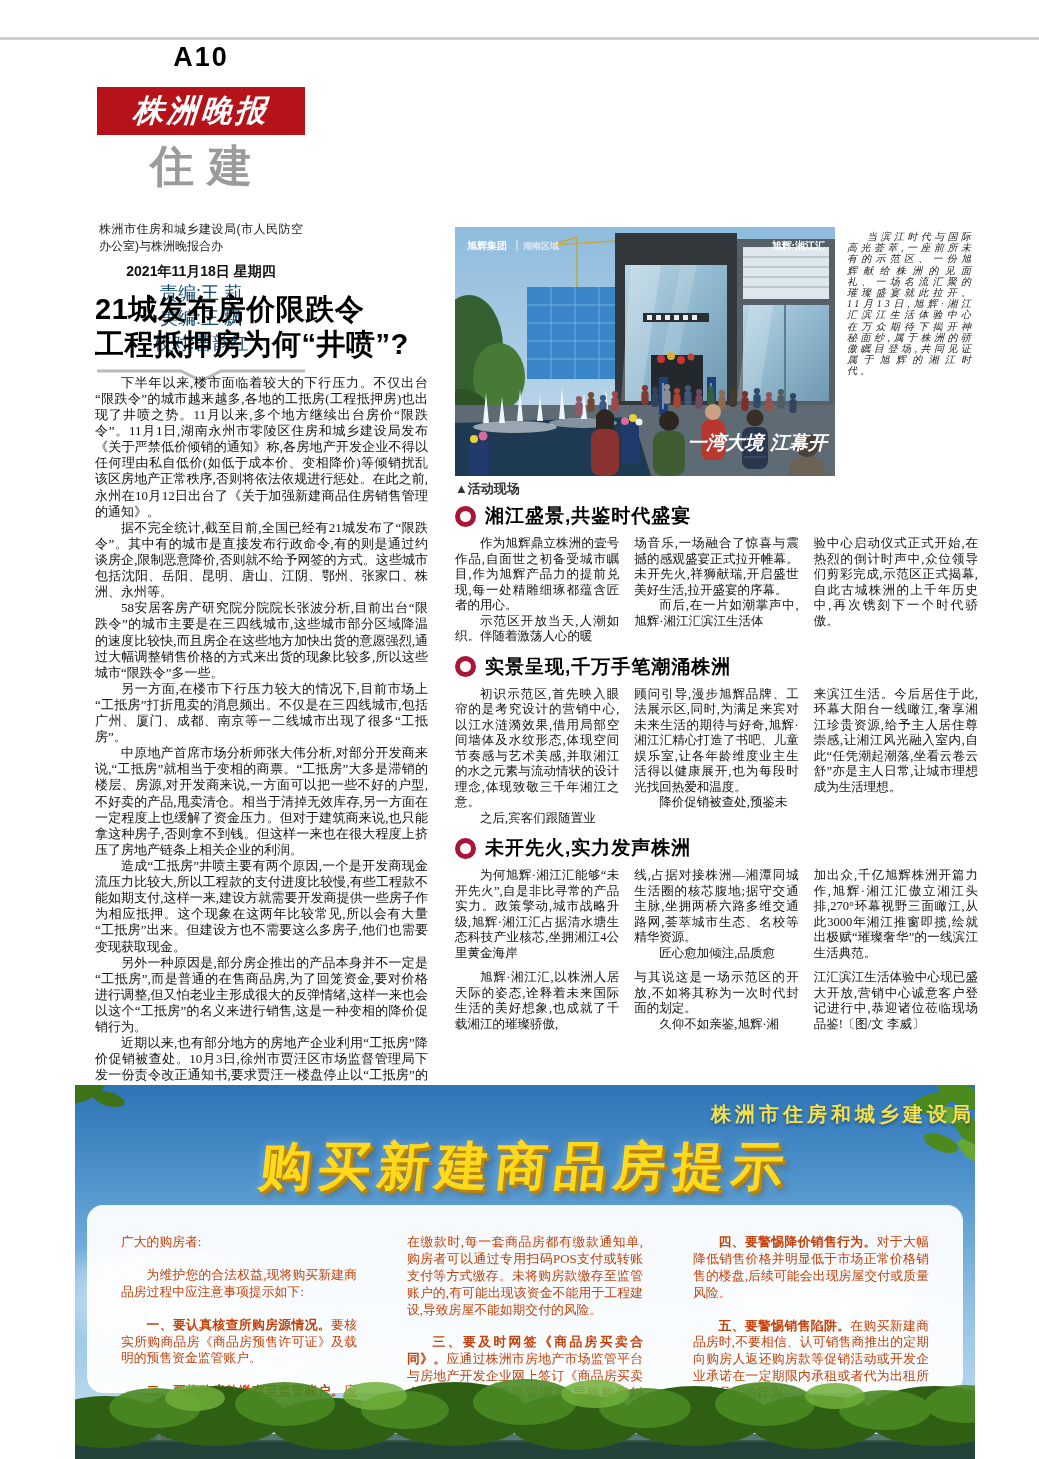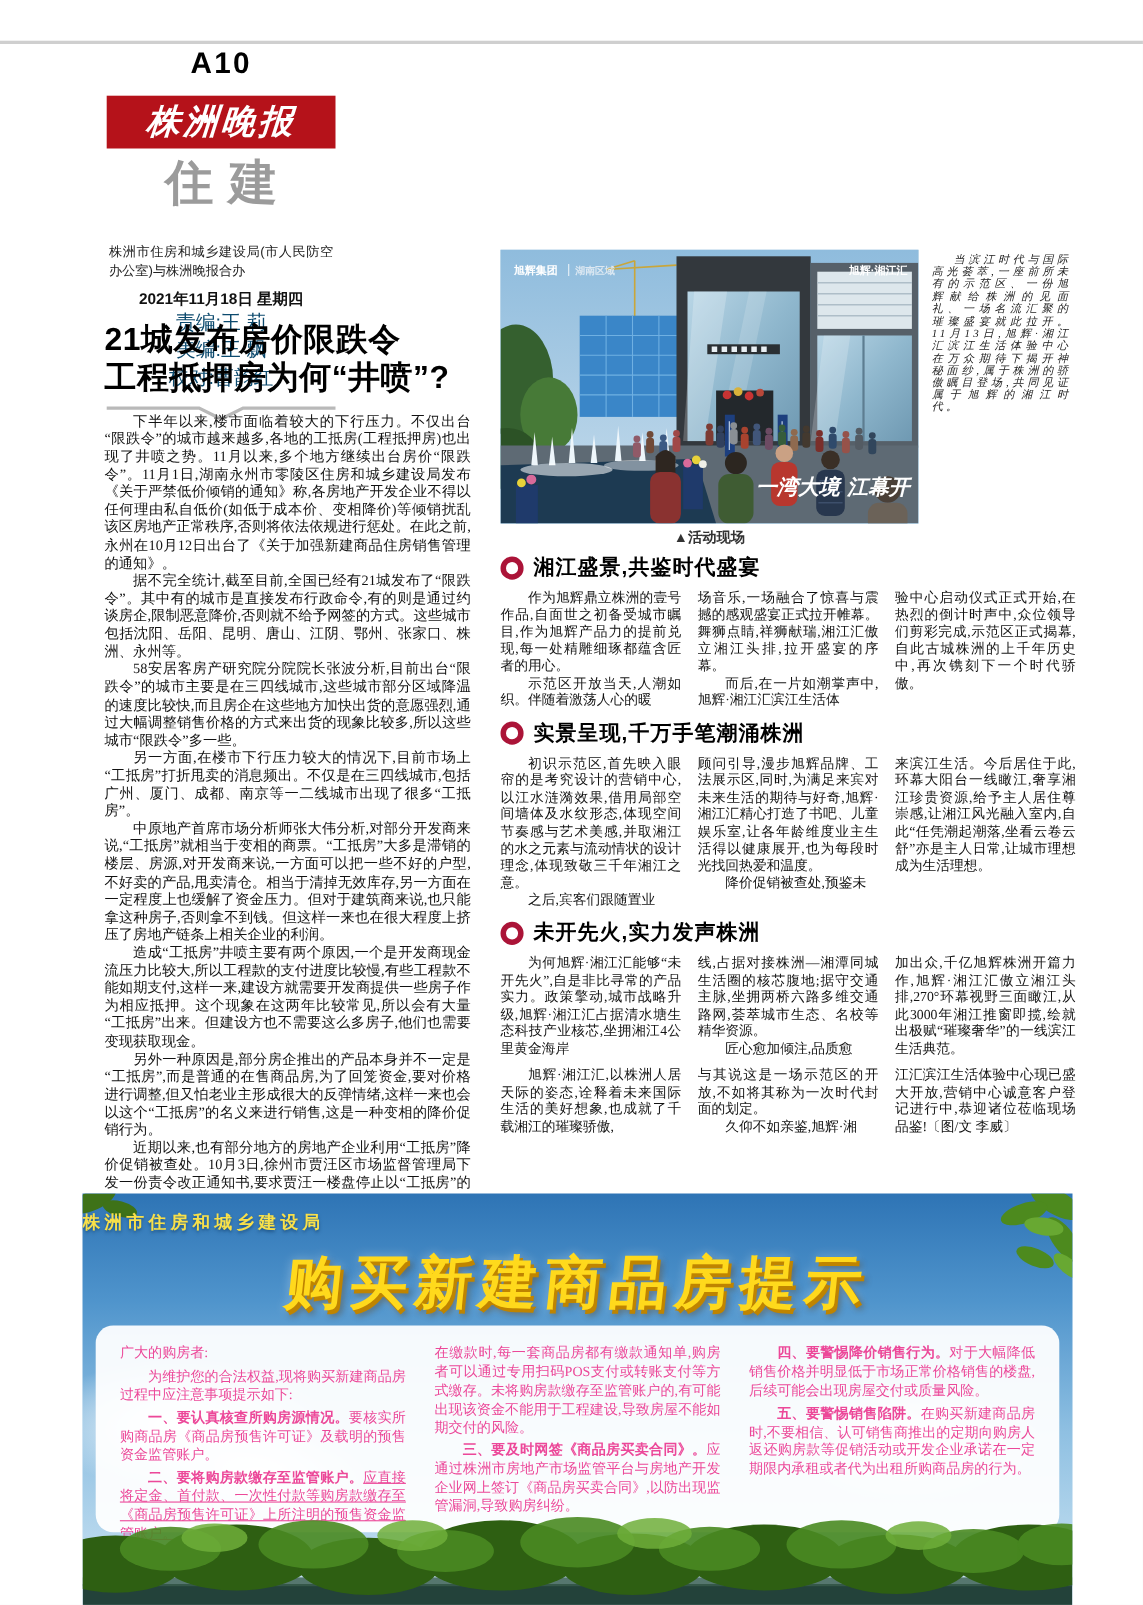--- a/index.html
+++ b/index.html
@@ -24,49 +24,49 @@
   .left-art{left:95px;top:292px;width:333px;}
   .left-title{font-size:29px;line-height:1.22;font-weight:700;letter-spacing:0.5px;margin:0 0 12px;color:#000;}
   .body-serif p{margin:0;font-family:"Liberation Serif",serif;font-size:13px;line-height:1.24;
                 text-align:justify;text-indent:2em;color:#121212;}
   .credit-line{text-align:right;text-indent:0 !important;font-weight:700;}
 
   
   .headline{left:455px;top:92px;width:525px;font-size:40px;line-height:1.45;font-weight:900;
             letter-spacing:1px;color:#000;}
   .photo-wrap{left:455px;top:227px;width:380px;height:249px;background:#7fb2d6;overflow:hidden;}
-  .caption{left:455px;top:480px;width:380px;text-align:center;font-size:13px;font-weight:700;color:#333;}
+  .caption{left:455px;top:480px;width:380px;text-align:left;font-size:13px;font-weight:700;color:#333;}
   .intro{left:847px;top:231px;width:127px;font-family:"Liberation Serif",serif;font-style:italic;
          font-size:10px;line-height:1.12;letter-spacing:3px;text-align:justify;color:#222;}
   .intro p{margin:0;text-indent:2em;}
 
   .sections{left:455px;top:503px;width:523px;}
   .sec{margin-bottom:9px;}
   .sec-head{display:flex;align-items:center;gap:9px;margin:0 0 7px;}
   .donut{width:11px;height:11px;border:5px solid #ab1438;border-radius:50%;background:#fff;flex:0 0 auto;}
   .sec-title{font-size:19px;font-weight:700;letter-spacing:1px;color:#000;}
   .sec-cols{display:grid;grid-template-columns:1fr 1fr 1fr;column-gap:15px;}
   .sec-cols p{margin:0;font-family:"Liberation Serif",serif;font-size:12.5px;line-height:1.24;
               text-align:justify;color:#121212;}
   .ind{text-indent:2em;}
   .cont{text-indent:0;}
 
   
   .banner{left:75px;top:1085px;width:900px;height:374px;overflow:hidden;
           background:linear-gradient(180deg,#2e74b5 0%,#4f94cc 26%,#8fc0e2 58%,#cfe6f4 100%);}
   .cloud{position:absolute;background:radial-gradient(closest-side,rgba(255,255,255,.95),rgba(255,255,255,0));border-radius:50%;}
-  .banner-agency{position:absolute;top:16px;left:0;width:100%;text-align:left;font-size:16px;font-weight:900;
+  .banner-agency{position:absolute;top:16px;left:0;width:100%;text-align:right;font-size:20px;font-weight:900;
                  color:#f8e04a;letter-spacing:4px;text-shadow:0 2px 3px rgba(15,60,105,.65);}
   .banner-title{position:absolute;top:47px;left:0;width:100%;text-align:center;font-size:52px;font-weight:900;
                 color:#ffd91c;letter-spacing:7px;transform:skewX(-6deg);
                 text-shadow:3px 3px 0 #bf8400,5px 5px 6px rgba(90,50,0,.45),0 0 10px rgba(255,255,255,.35);}
   .panel{position:absolute;left:12px;right:12px;top:120px;bottom:66px;background:rgba(255,255,255,.94);
          border-radius:16px;padding:13px 18px 8px;display:grid;grid-template-columns:1fr 1fr 1fr;column-gap:18px;}
-  .panel p{margin:4px;font-family:"Liberation Serif",serif;font-size:12.8px;line-height:1.32;
-           text-align:justify;color:#ec4899;}
+  .panel p{margin:16px;font-family:"Liberation Serif",serif;font-size:12.8px;line-height:1.32;
+           text-align:justify;color:#c2410c;}
   .panel .lead{font-weight:900;}
   .u{text-decoration:underline;}
   .trees{position:absolute;left:0;bottom:0;width:900px;height:95px;}
 
   
   .ph-logo{font-family:"Liberation Sans",sans-serif;font-weight:700;}
   .ph-slogan{font-family:"DejaVu Serif",serif;font-style:italic;font-weight:700;}
 </style>
 </head>
 <body>
@@ -293,21 +293,21 @@
       <div class="sec-head">
         <span class="donut"></span>
         <span class="sec-title">湘江盛景,共鉴时代盛宴</span>
       </div>
       <div class="sec-cols">
         <div>
           <p class="ind">作为旭辉鼎立株洲的壹号作品,自面世之初备受城市瞩目,作为旭辉产品力的提前兑现,每一处精雕细琢都蕴含匠者的用心。</p>
           <p class="ind">示范区开放当天,人潮如织。伴随着激荡人心的暖</p>
         </div>
         <div>
-          <p class="cont">场音乐,一场融合了惊喜与震撼的感观盛宴正式拉开帷幕。舞狮点睛,祥狮献瑞,湘江汇傲立湘江头排,拉开盛宴的序幕。</p>
+          <p class="cont">场音乐,一场融合了惊喜与震撼的感观盛宴正式拉开帷幕。未开先火,祥狮献瑞,开启盛世美好生活,拉开盛宴的序幕。</p>
           <p class="ind">而后,在一片如潮掌声中,旭辉·湘江汇滨江生活体</p>
         </div>
         <div>
           <p class="cont">验中心启动仪式正式开始,在热烈的倒计时声中,众位领导们剪彩完成,示范区正式揭幕,自此古城株洲的上千年历史中,再次镌刻下一个时代骄傲。</p>
         </div>
       </div>
     </section>
 
     <section class="sec">
       <div class="sec-head">

